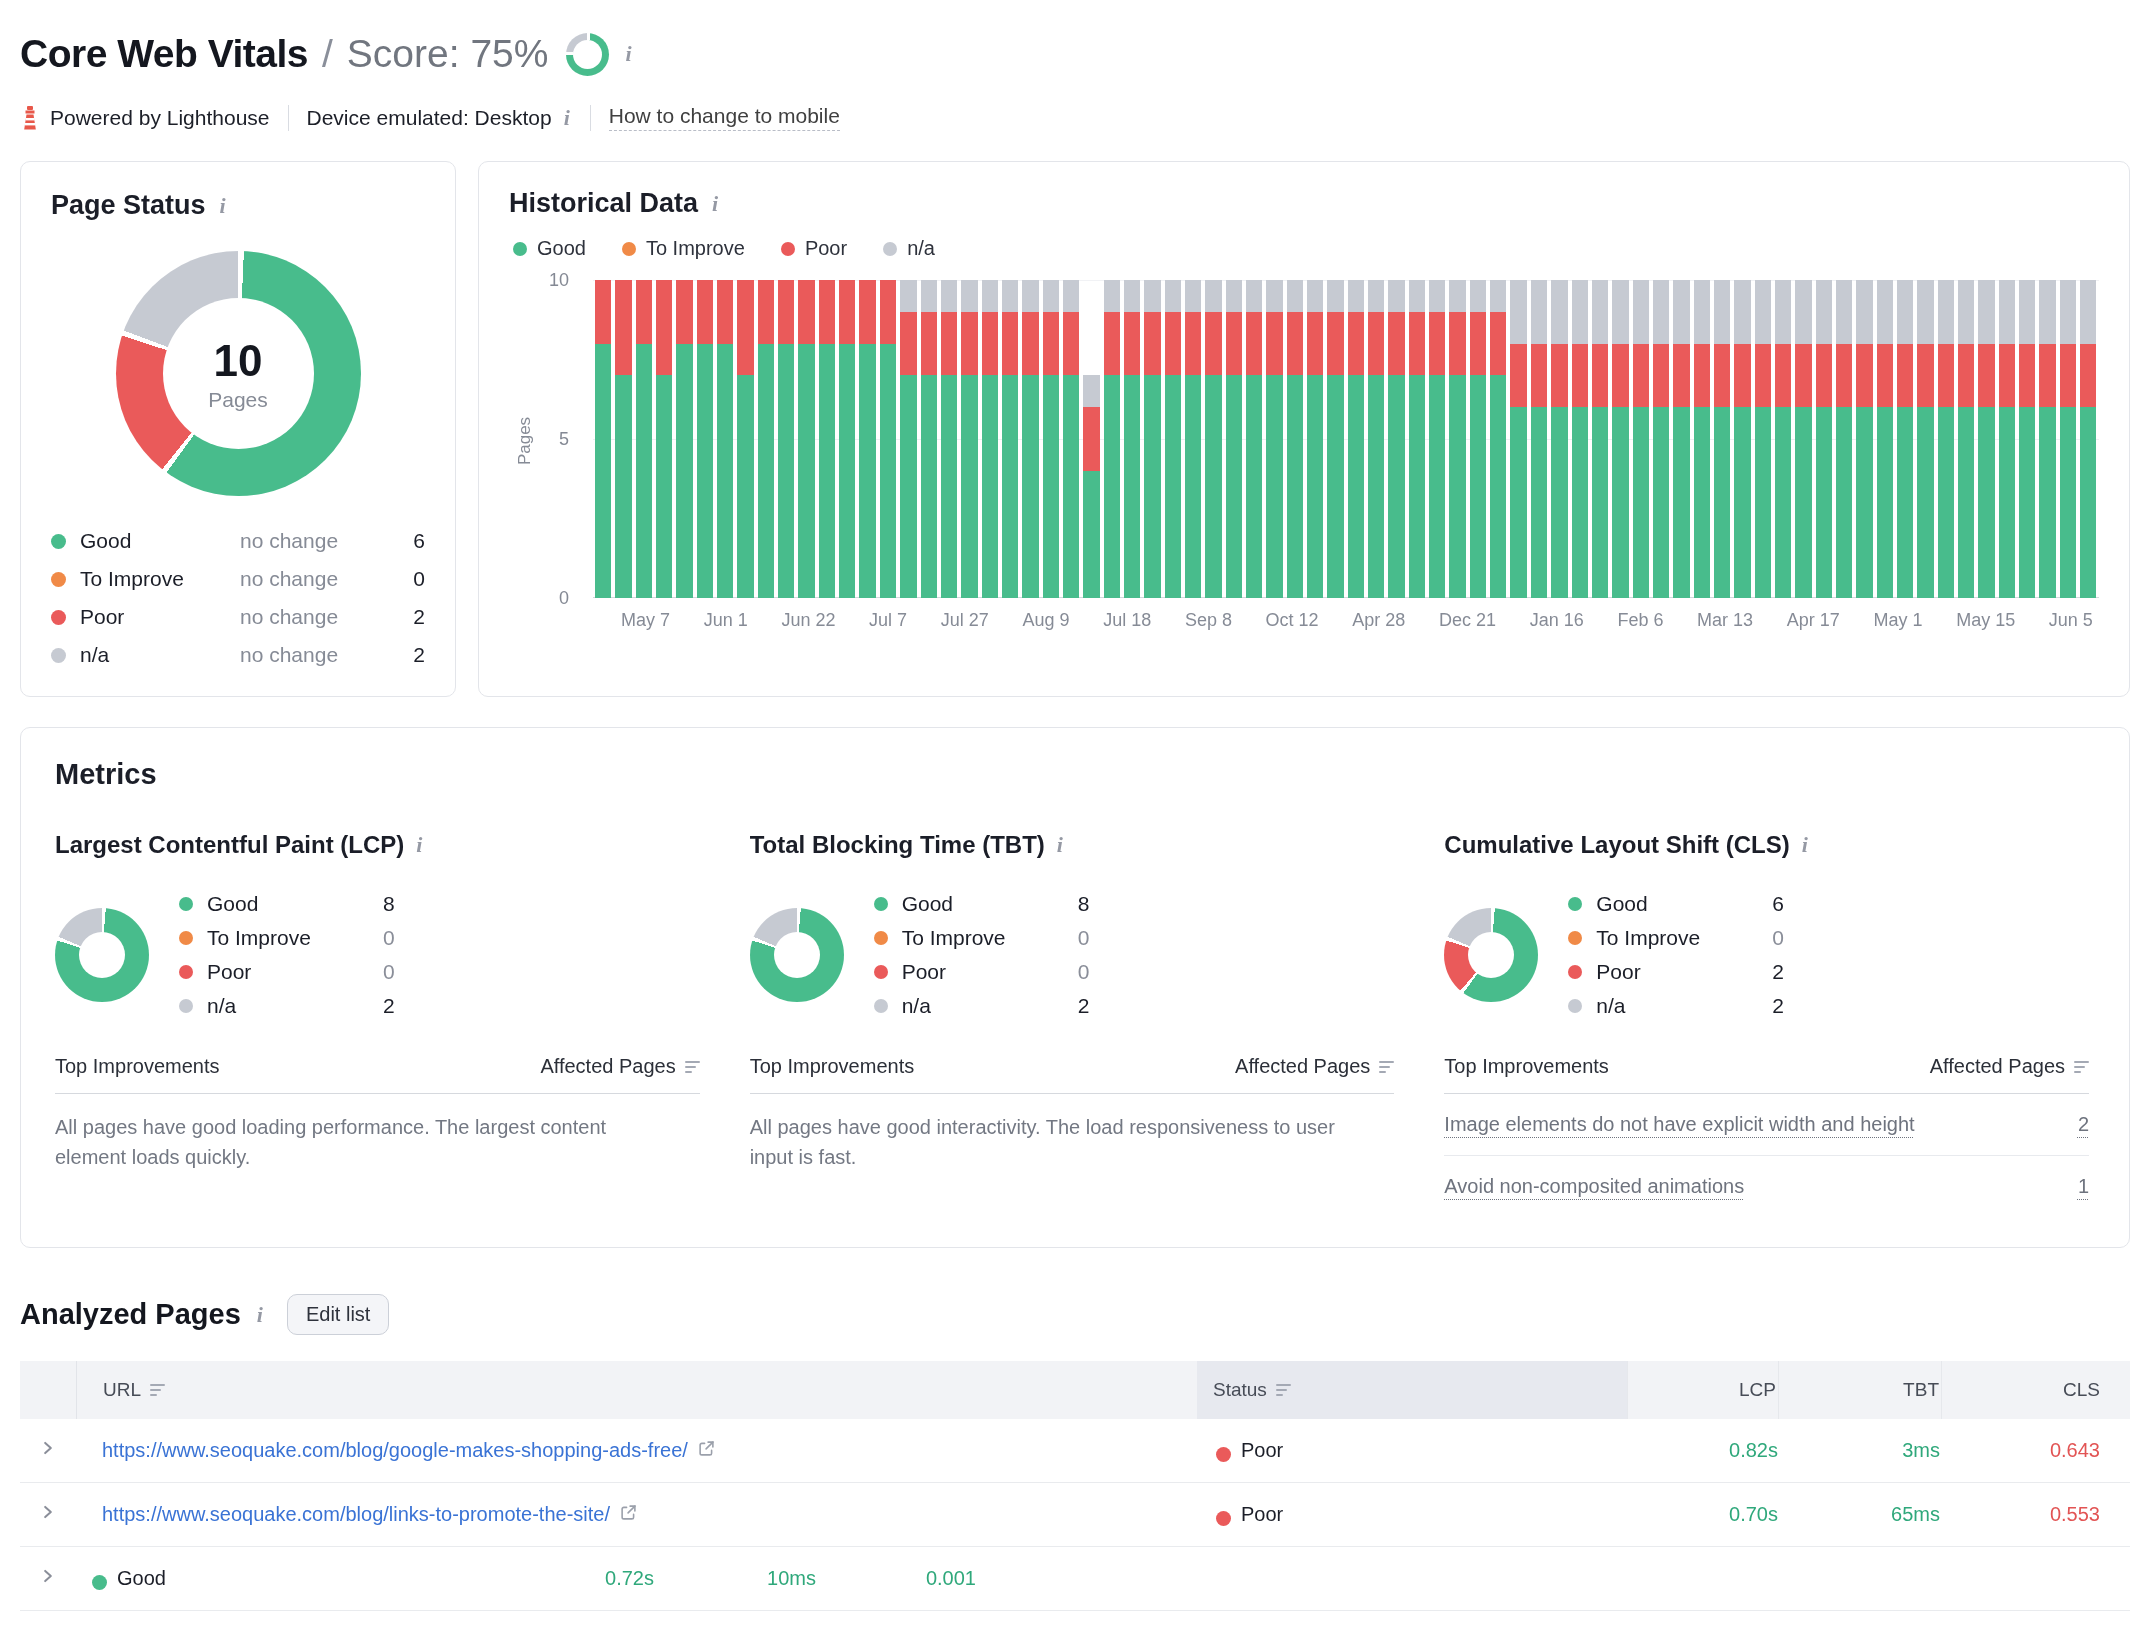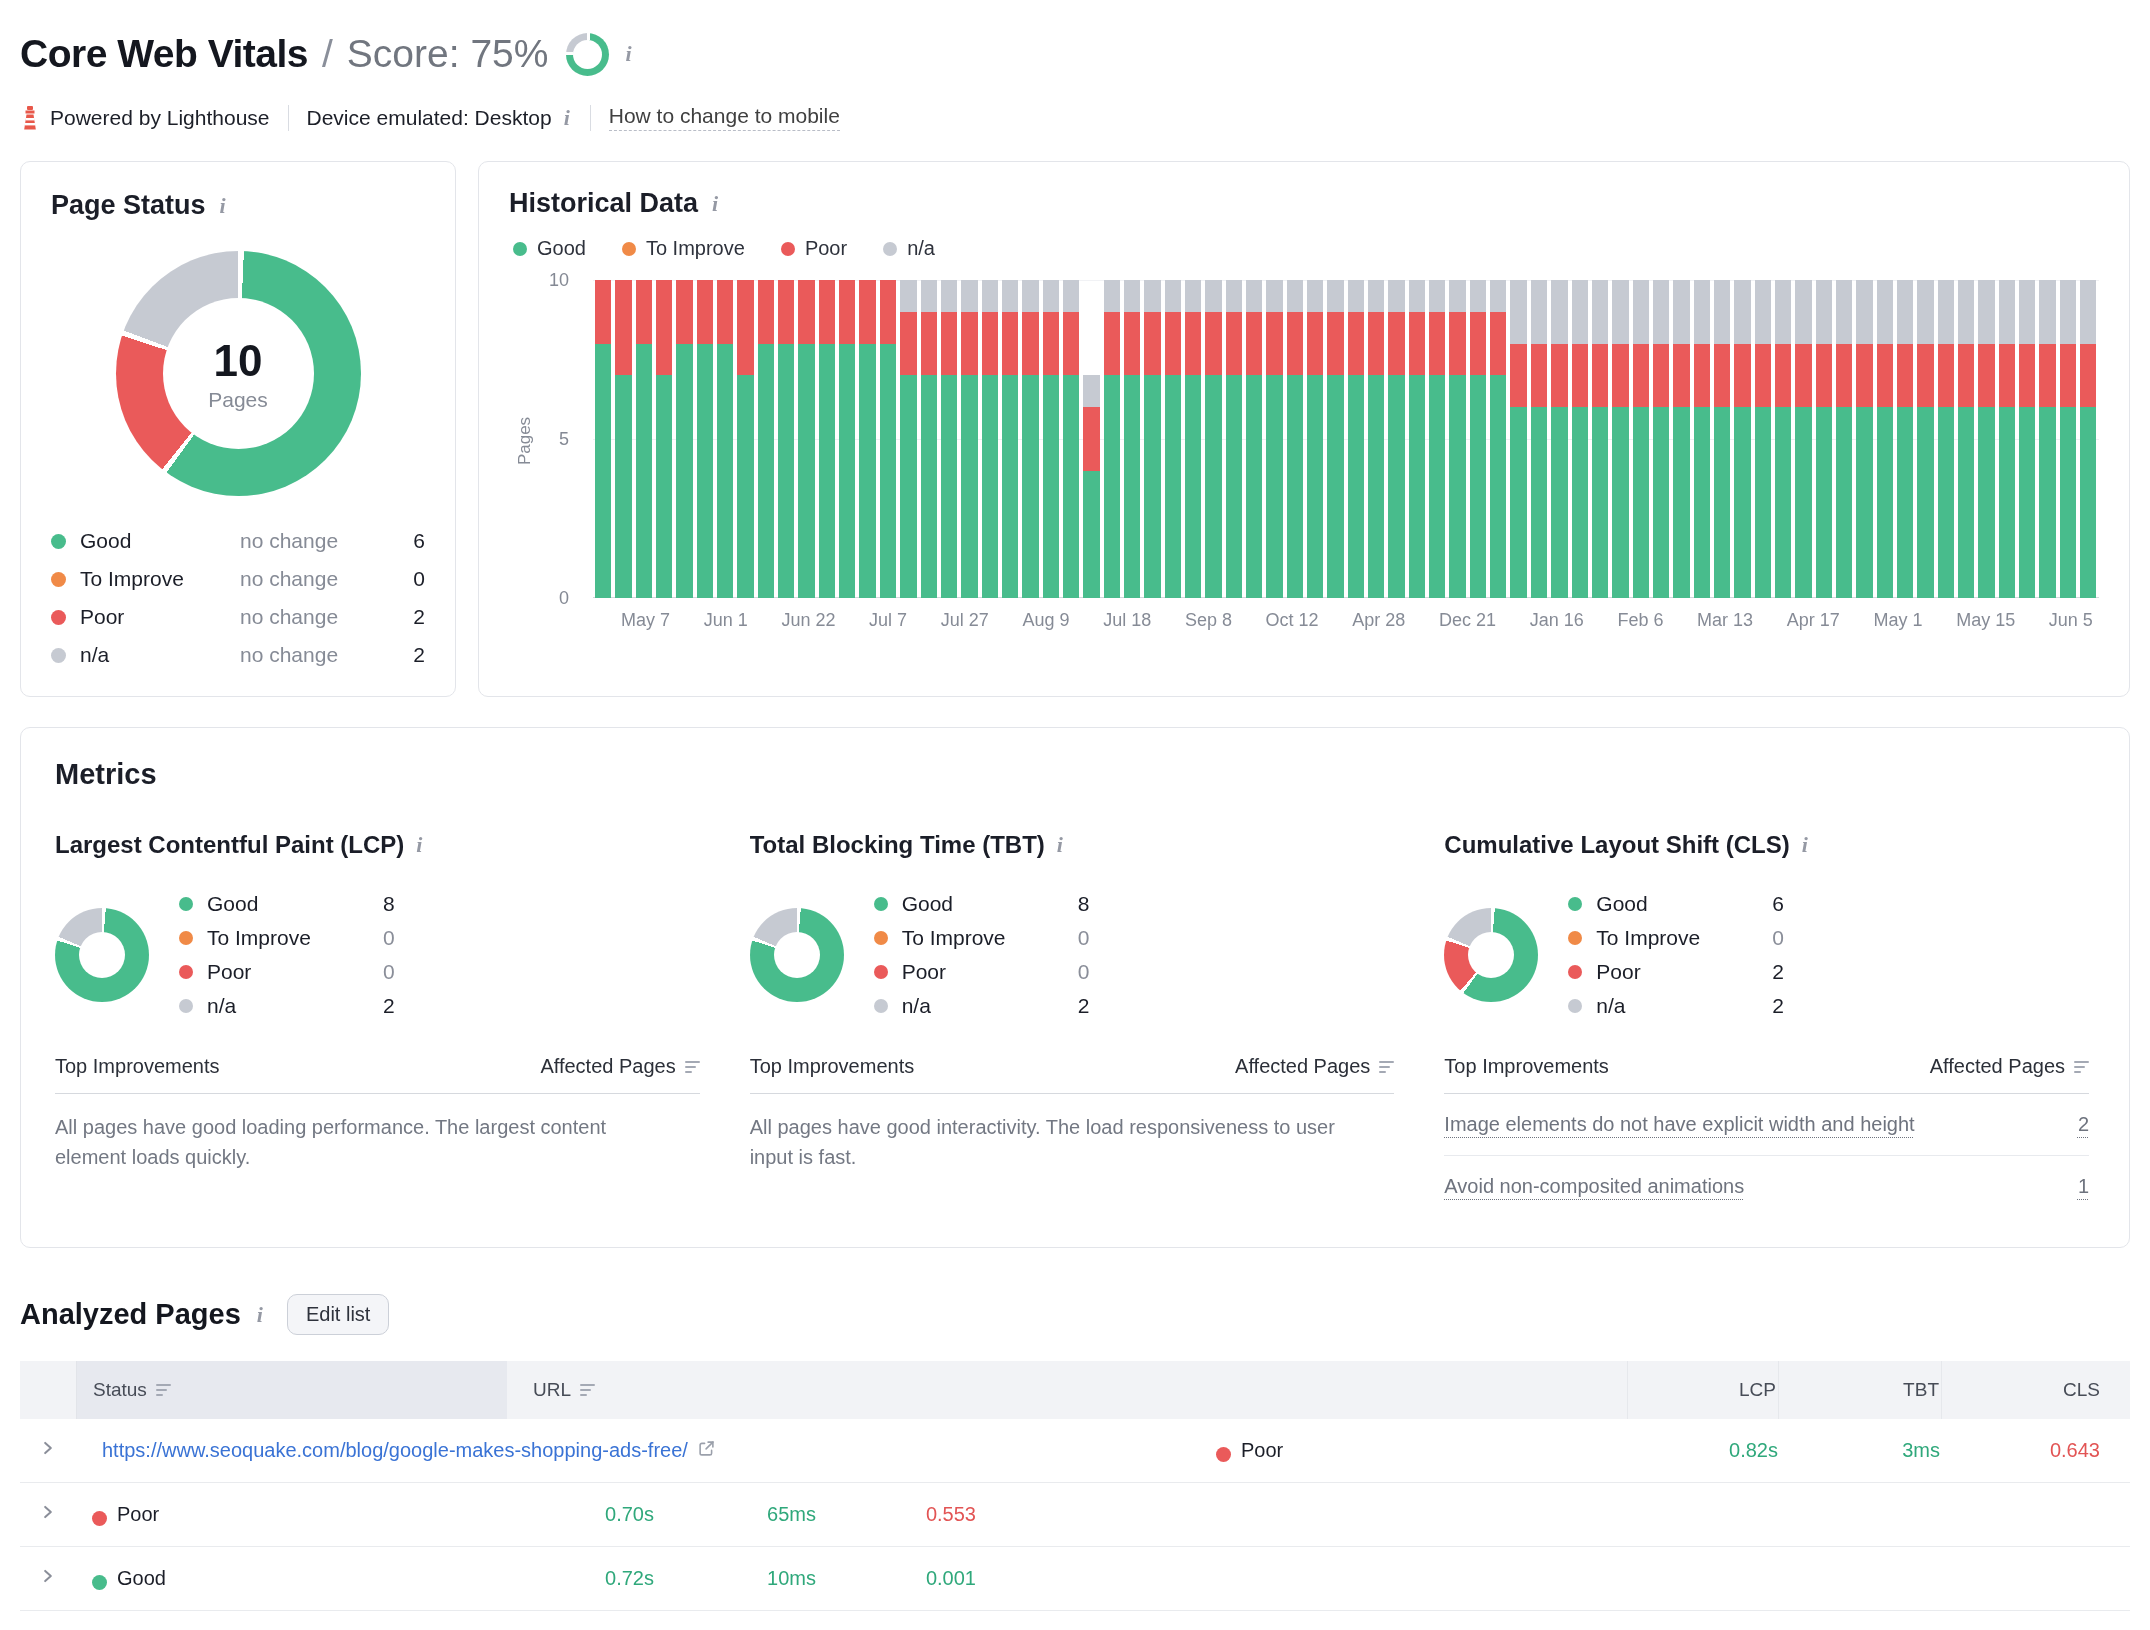--- a/index.html
+++ b/index.html
@@ -748,36 +748,36 @@
 
   <div class="analyzed">
     <div class="an-head">
       <span class="an-title">Analyzed Pages</span>
       <span class="info-i">i</span>
       <button class="edit-btn">Edit list</button>
     </div>
     <div class="tbl">
       <div class="thead">
         <div class="th expander"></div>
+        <div class="th url">
+          <span>URL</span>
+          <span class="sort-ic">
+              <i></i>
+              <i></i>
+              <i></i>
+            </span>
+        </div>
         <div class="th status">
           <span>Status</span>
           <span class="sort-ic">
               <i></i>
               <i></i>
               <i></i>
             </span>
         </div>
-        <div class="th url">
-          <span>URL</span>
-          <span class="sort-ic">
-              <i></i>
-              <i></i>
-              <i></i>
-            </span>
-        </div>
         <div class="th num lcp">
             <span>LCP</span>
           </div>
         <div class="th num tbt">
             <span>TBT</span>
           </div>
         <div class="th num cls">
             <span>CLS</span>
           </div>
       </div>
@@ -803,20 +803,28 @@
             <div class="td num lcp" style="color: rgb(47, 168, 123);">0.82s</div>
             <div class="td num tbt" style="color: rgb(47, 168, 123);">3ms</div>
             <div class="td num cls" style="color: rgb(226, 84, 84);">0.643</div>
           </div>
           <div class="trow">
             <div class="td expander">
               <span><svg width="18" height="18" viewBox="0 0 16 16" fill="none">
                   <path d="M5.5 3.5 L10.5 8 L5.5 12.5" stroke="#8a8e99" stroke-width="1.8" stroke-linecap="round" stroke-linejoin="round"></path>
                 </svg></span>
             </div>
+            <div class="td url">
+              <a>https://www.seoquake.com/blog/links-to-promote-the-site/</a>
+              <span><svg width="17" height="17" viewBox="0 0 16 16" fill="none">
+                  <path d="M6.2 3.2H3.6A1.6 1.6 0 0 0 2 4.8v7.6A1.6 1.6 0 0 0 3.6 14h7.6a1.6 1.6 0 0 0 1.6-1.6V9.8" stroke="#9ba0ab" stroke-width="1.5" stroke-linecap="round"></path>
+                  <path d="M9.5 2H14v4.5" stroke="#9ba0ab" stroke-width="1.5" stroke-linecap="round"></path>
+                  <path d="M14 2 7.6 8.4" stroke="#9ba0ab" stroke-width="1.5" stroke-linecap="round"></path>
+                </svg></span>
+            </div>
             <div class="td status">
               <span class="dot" style="background: rgb(234, 90, 90);"></span>
               <span>Poor</span>
             </div>
             <div class="td num lcp" style="color: rgb(47, 168, 123);">0.70s</div>
             <div class="td num tbt" style="color: rgb(47, 168, 123);">65ms</div>
             <div class="td num cls" style="color: rgb(226, 84, 84);">0.553</div>
           </div>
           <div class="trow">
             <div class="td expander">

